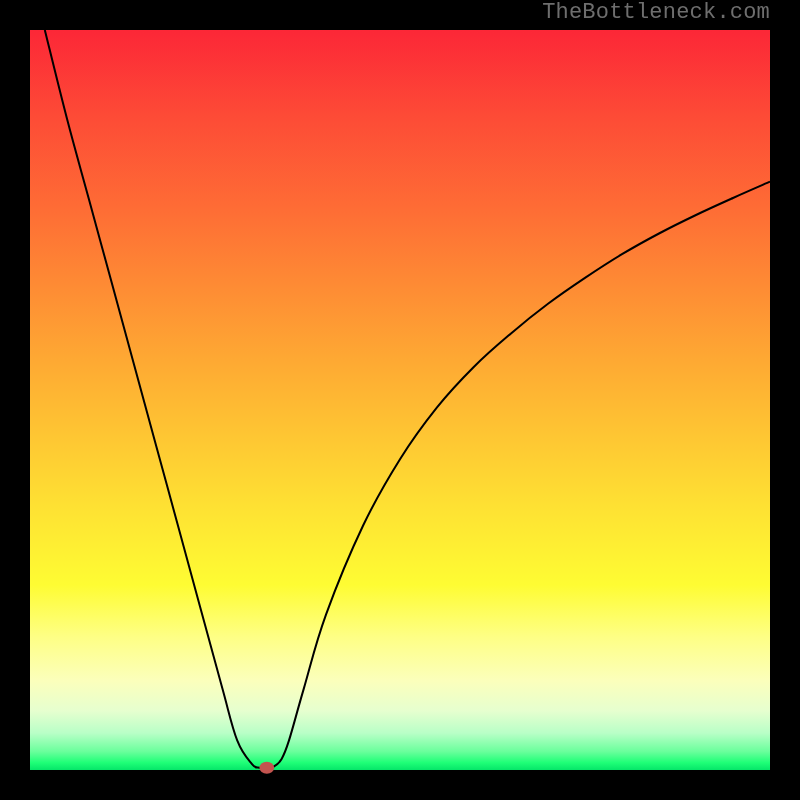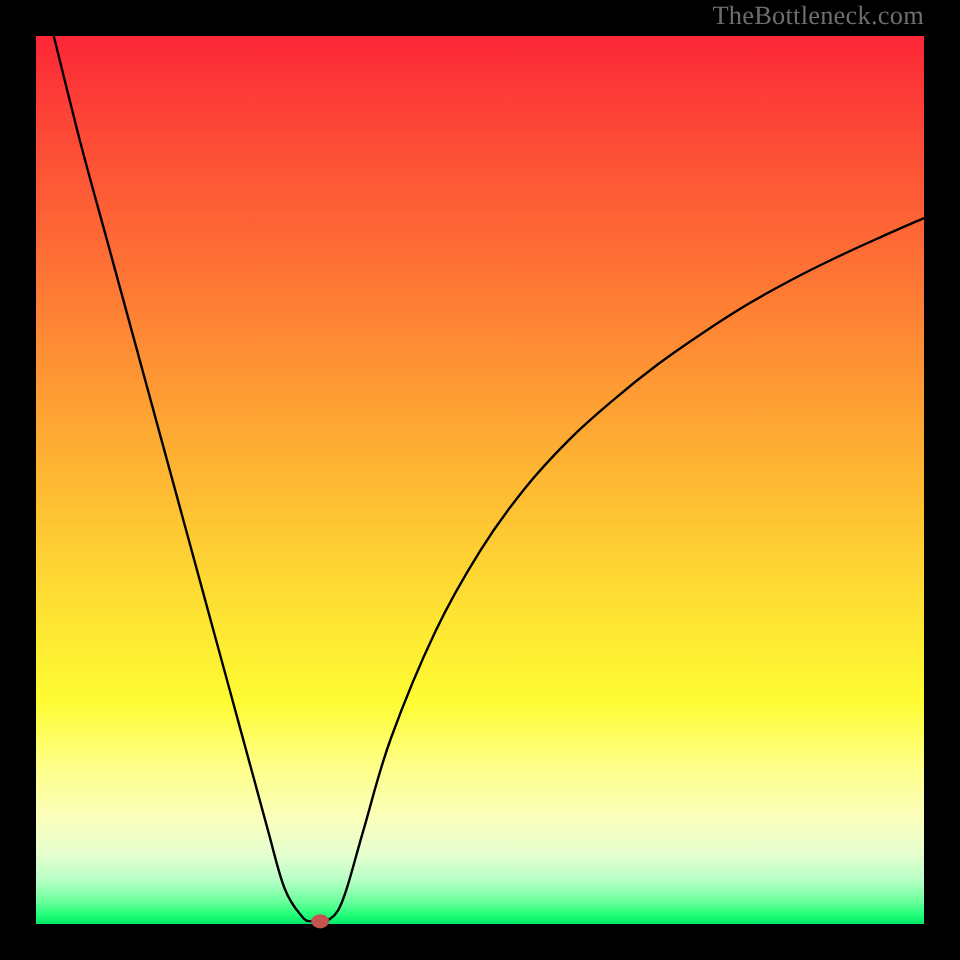--- a/index.html
+++ b/index.html
@@ -8,21 +8,21 @@
     width: 800px;
     height: 800px;
     background: #000;
     position: relative;
   }
   .watermark {
     position: absolute;
     top: 0;
     right: 30px;
     color: #6e6e6e;
-    font-family: Liberation Serif, serif;
+    font-family: Liberation Mono, monospace;
     font-size: 22px;
     letter-spacing: 0.2px;
   }
   .plot-region {
     position: absolute;
     left: 30px;
     top: 30px;
     width: 740px;
     height: 740px;
     background: linear-gradient(to bottom,

